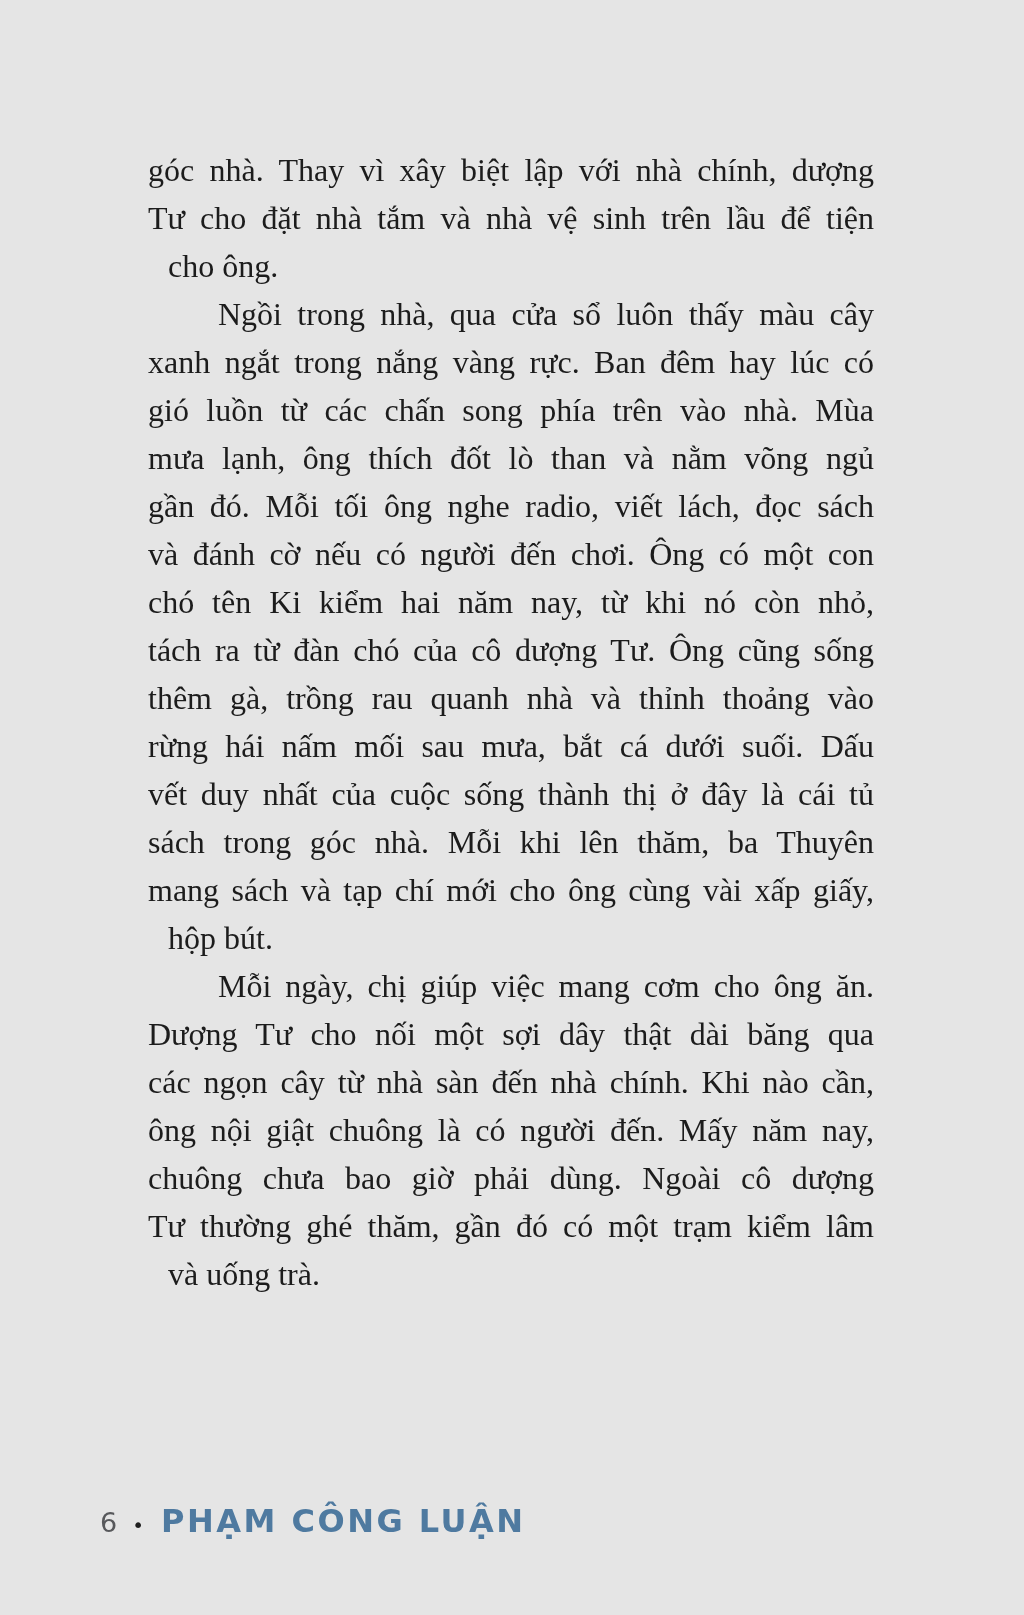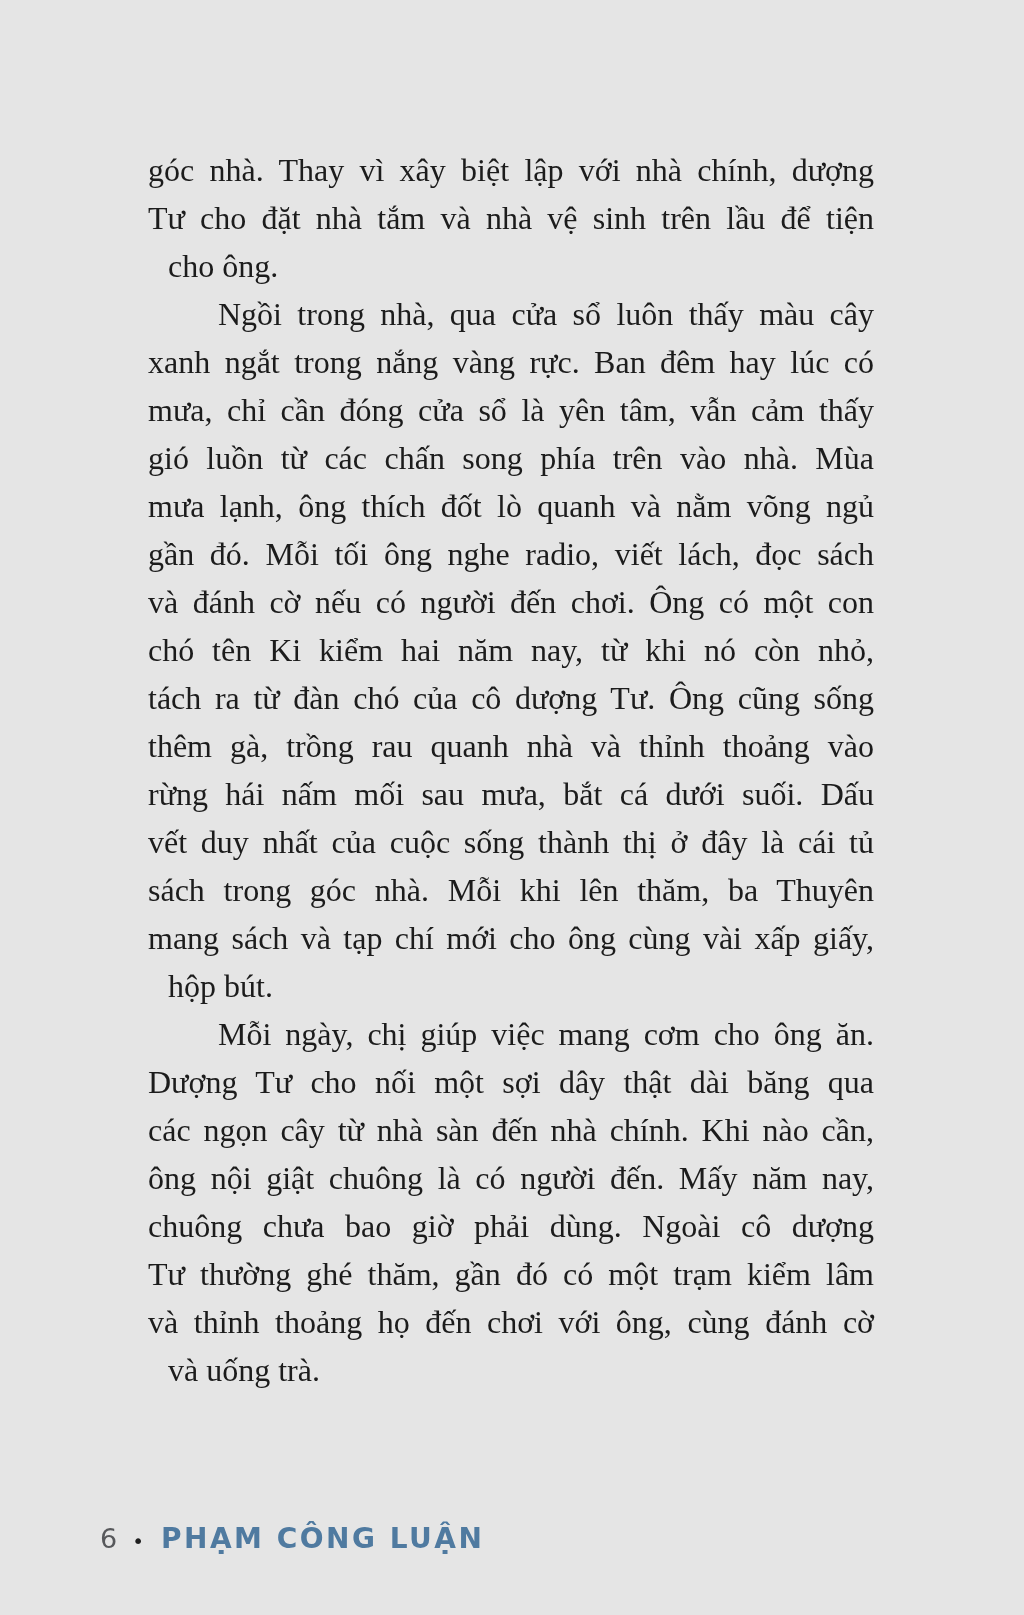--- a/index.html
+++ b/index.html
@@ -52,59 +52,56 @@
     font-weight: 400;
     color: #57585b;
     margin-right: 15px;
   }
   .dot {
     font-size: 20px;
     color: #1f1f1f;
     margin-right: 17px;
   }
   .author {
-    font-size: 28px;
+    font-size: 32px;
     font-weight: 700;
     letter-spacing: 2.5px;
     color: #4f7aa0;
-    margin-top: 20px;
   }
 </style>
 </head>
 <body>
 
 <div class="page">
 
   <div class="text-block">
 
   <div class="line">góc nhà. Thay vì xây biệt lập với nhà chính, dượng</div>
       <div class="line">Tư cho đặt nhà tắm và nhà vệ sinh trên lầu để tiện</div>
       <div class="line last">cho ông.</div>
       <div class="line indent">Ngồi trong nhà, qua cửa sổ luôn thấy màu cây</div>
       <div class="line">xanh ngắt trong nắng vàng rực. Ban đêm hay lúc có</div>
-      <div class="line">mưa, chỉ cần đóng cửa sổ là yên tâm, vẫn cảm thấy</div>
       <div class="line">gió luồn từ các chấn song phía trên vào nhà. Mùa</div>
-      <div class="line">mưa lạnh, ông thích đốt lò quanh và nằm võng ngủ</div>
+      <div class="line">mưa lạnh, ông thích đốt lò than và nằm võng ngủ</div>
       <div class="line">gần đó. Mỗi tối ông nghe radio, viết lách, đọc sách</div>
       <div class="line">và đánh cờ nếu có người đến chơi. Ông có một con</div>
       <div class="line">chó tên Ki kiểm hai năm nay, từ khi nó còn nhỏ,</div>
       <div class="line">tách ra từ đàn chó của cô dượng Tư. Ông cũng sống</div>
       <div class="line">thêm gà, trồng rau quanh nhà và thỉnh thoảng vào</div>
       <div class="line">rừng hái nấm mối sau mưa, bắt cá dưới suối. Dấu</div>
       <div class="line">vết duy nhất của cuộc sống thành thị ở đây là cái tủ</div>
       <div class="line">sách trong góc nhà. Mỗi khi lên thăm, ba Thuyên</div>
       <div class="line">mang sách và tạp chí mới cho ông cùng vài xấp giấy,</div>
       <div class="line last">hộp bút.</div>
       <div class="line indent">Mỗi ngày, chị giúp việc mang cơm cho ông ăn.</div>
       <div class="line">Dượng Tư cho nối một sợi dây thật dài băng qua</div>
       <div class="line">các ngọn cây từ nhà sàn đến nhà chính. Khi nào cần,</div>
       <div class="line">ông nội giật chuông là có người đến. Mấy năm nay,</div>
       <div class="line">chuông chưa bao giờ phải dùng. Ngoài cô dượng</div>
       <div class="line">Tư thường ghé thăm, gần đó có một trạm kiểm lâm</div>
-      <div class="line">và thỉnh thoảng họ đến chơi với ông, cùng đánh cờ</div>
       <div class="line last">và uống trà.</div>
     </div>
 
   <div class="footer">
     <span class="page-num">6</span>
     <span class="dot">•</span>
     <span class="author">PHẠM CÔNG LUẬN</span>
   </div>
 
 </div>

